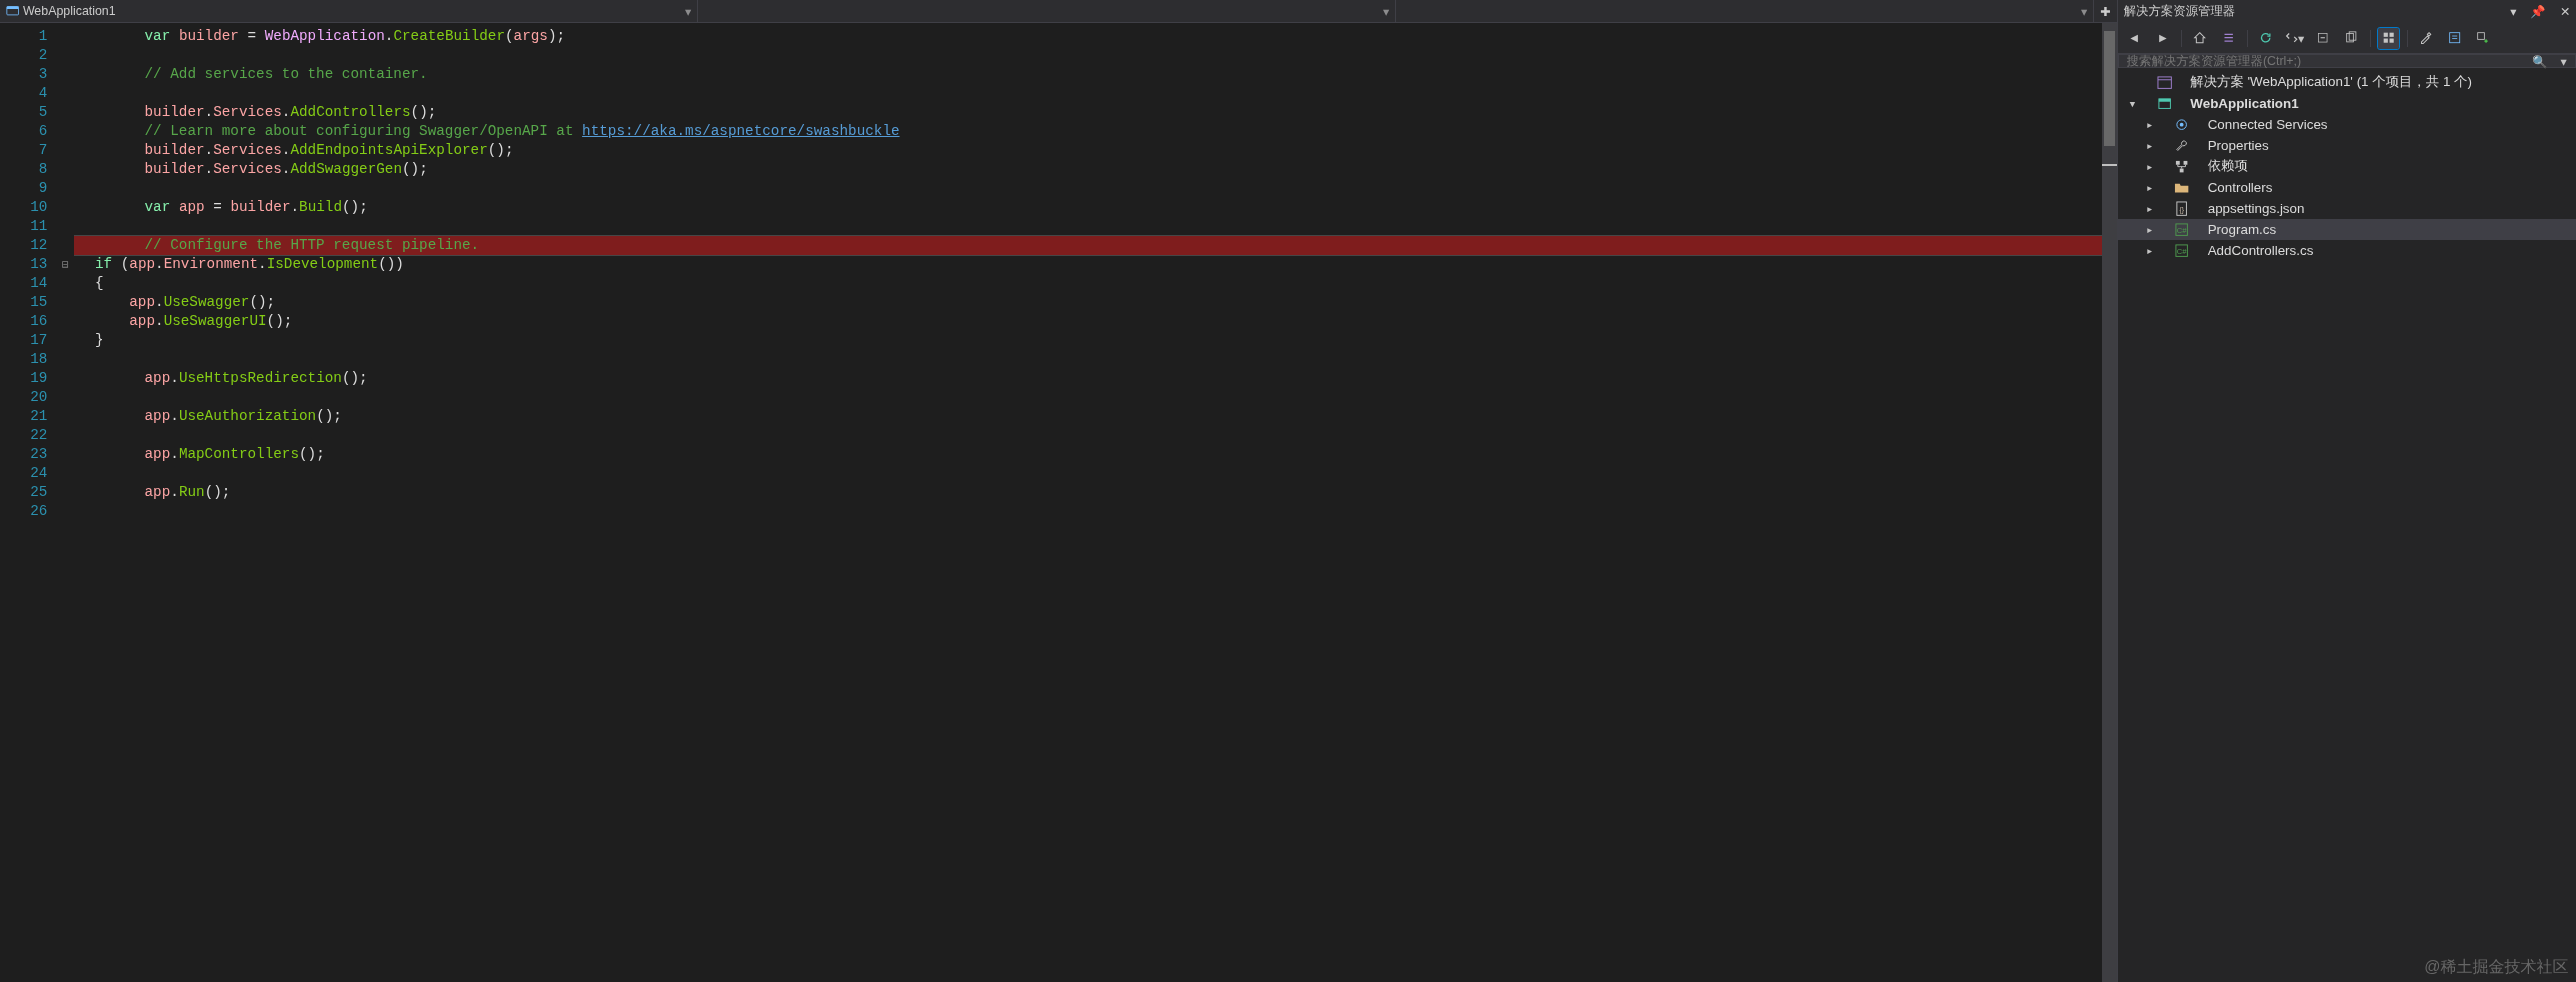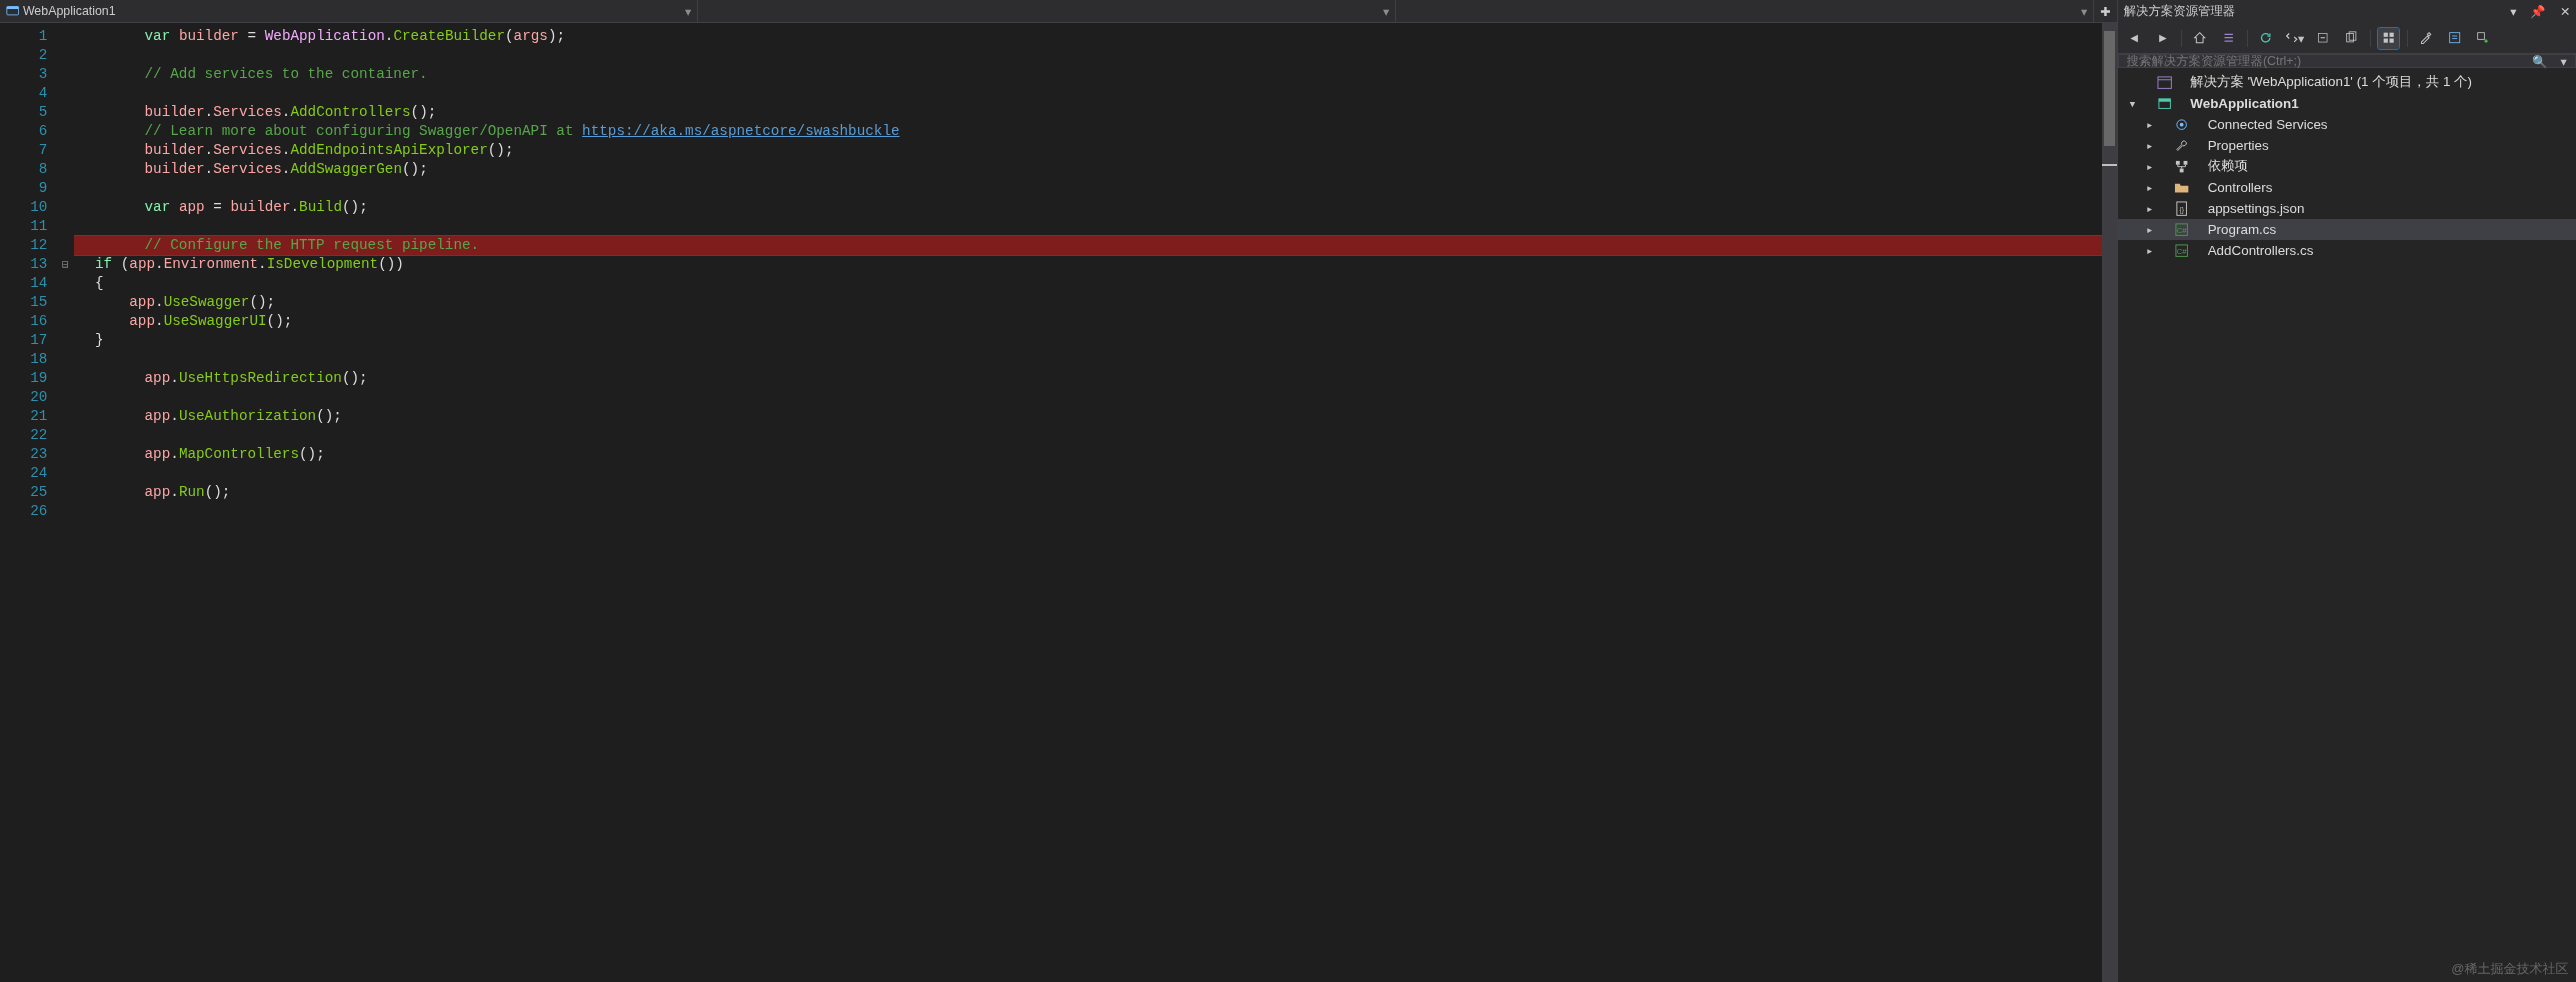--- a/index.html
+++ b/index.html
@@ -150,21 +150,21 @@
     color: #dcdcdc;
     gap: 18px;
     white-space: nowrap;
   }
   .tree-row.selected { background: #3f3f46; }
   .tree-row.bold { font-weight: 600; }
   .tw { display:inline-block; width:13.4px; text-align:center; color:#c5c5c5; font-size:9.6px; }
   .tree-icon { width:15.3px; display:inline-flex; justify-content:center; }
   .watermark {
     position: fixed; right: 7.6px; bottom: 3.8px;
-    font-size: 13px; color: #666;
+    font-size: 16px; color: #666;
   }
   svg { display:block; }
 </style>
 </head>
 <body>
 
 <div class="editor-pane">
   <div class="nav-bar">
     <div class="nav-slot">
       <span>

